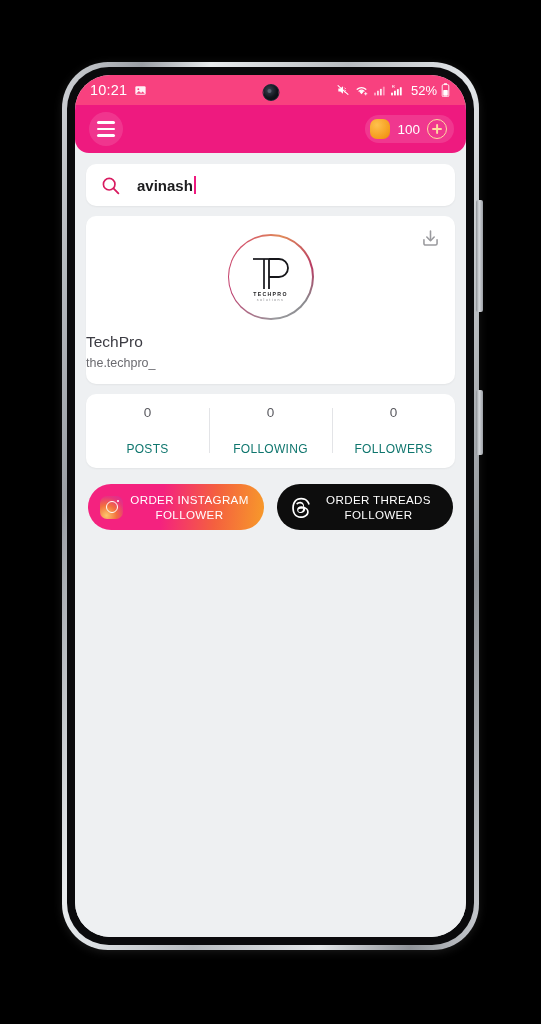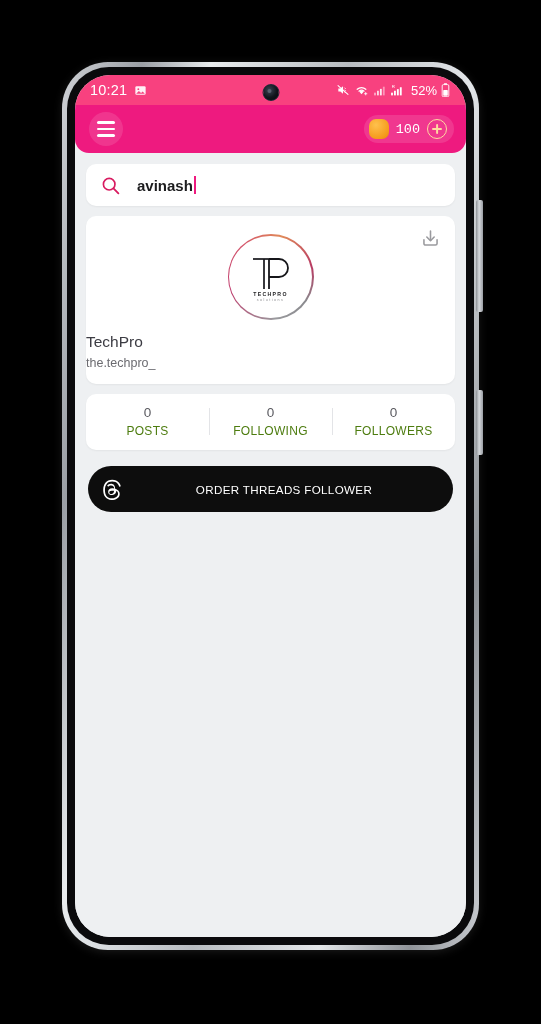--- a/index.html
+++ b/index.html
@@ -63,21 +63,21 @@
   .sb-left-icons { margin-left: 7px; display: flex; align-items: center; }
   .sb-spacer { flex: 1; }
   .sb-right { display: flex; align-items: center; gap: 4px; }
   .sb-batt { font-size: 13px; font-weight: 500; margin-left: 4px; }
   .ico { display: inline-block; line-height: 0; }
 
   
   .appbar {
     position: relative; height: 48px; background: #ee1a7f;
     border-bottom-left-radius: 14px; border-bottom-right-radius: 14px;
-    display: flex; align-items: center; padding: 0 12px 0 14px; font-family: Liberation Mono, monospace;
+    display: flex; align-items: center; padding: 0 12px 0 14px;
   }
   .hamburger {
     width: 34px; height: 34px; border-radius: 50%;
     background: rgba(255,255,255,0.12);
     display: flex; flex-direction: column; align-items: center; justify-content: center; gap: 4px;
     cursor: pointer;
   }
   .hamburger span { display: block; width: 18px; height: 2.4px; background: #fff; border-radius: 2px; }
   .ab-spacer { flex: 1; }
   .credits {
@@ -141,21 +141,21 @@
   .stats-card {
     margin-top: 10px; background: #fff; border-radius: 10px;
     display: flex; padding: 11px 0 12px 0;
     box-shadow: 0 1px 2px rgba(0,0,0,0.05);
   }
   .stat { flex: 1; text-align: center; position: relative; }
   .stat + .stat::before {
     content:""; position:absolute; left:0; top:3px; bottom:3px; width:1px; background:#e3e4e7;
   }
   .stat-value { font-size: 13.5px; color: #5a5a60; }
-  .stat-label { font-size: 12px; color: #4d7c0f; margin-top: 4px; letter-spacing: .3px; }
+  .stat-label { font-size: 12px; color: #0f766e; margin-top: 22px; letter-spacing: .3px; }
 
   .actions { margin-top: 16px; display: flex; gap: 13px; padding: 0 2px; }
   .action-btn {
     flex: 1; height: 46px; border-radius: 26px;
     display: flex; align-items: center; padding: 0 10px;
     cursor: pointer; border: none;
   }
   .btn-instagram { background: linear-gradient(95deg,#f4227f 0%,#f4227f 42%,#f4603f 72%,#f79a2a 100%); }
   .btn-threads { background: #0d0d0d; }
   .action-icon { width: 27px; height: 27px; flex: 0 0 27px; display:flex; align-items:center; justify-content:center; }
@@ -313,20 +313,26 @@
           <div class="stat-value">0</div>
           <div class="stat-label">FOLLOWING</div>
         </div>
         <div class="stat">
           <div class="stat-value">0</div>
           <div class="stat-label">FOLLOWERS</div>
         </div>
       </div>
 
       <div class="actions">
+        <button class="action-btn btn-instagram">
+          <span class="action-icon">
+            <span class="ig-glyph"></span>
+          </span>
+          <span class="action-label">ORDER INSTAGRAM FOLLOWER</span>
+        </button>
         <button class="action-btn btn-threads">
           <span class="action-icon">
             <svg width="21" height="21" viewBox="0 0 24 24">
               <path d="M16.6 11.2c-.15-.07-.3-.14-.46-.2-.27-4.9-2.95-5.5-4.7-5.5-1.9 0-3.5.8-4.5 2.3l1.5 1c.74-1.1 1.9-1.35 3-1.35 1.25 0 2.2.37 2.8 1.1.43.53.72 1.26.86 2.18a10.4 10.4 0 00-2.35-.14c-2.86.17-4.7 1.84-4.58 4.17.06 1.18.65 2.2 1.66 2.86.85.56 1.95.83 3.09.77 1.5-.08 2.68-.65 3.5-1.7.62-.79 1.02-1.82 1.2-3.12.73.44 1.27 1.02 1.57 1.72.51 1.19.54 3.15-1.05 4.74-1.4 1.39-3.07 2-5.6 2.02-2.8-.02-4.92-.92-6.3-2.67C5.2 17.7 4.53 15.45 4.5 12.5c.03-2.95.7-5.2 2-6.87C7.87 3.88 10 2.98 12.8 2.96c2.82.02 5 .92 6.45 2.68.71.86 1.25 1.95 1.6 3.22l1.8-.48c-.43-1.57-1.1-2.92-2.02-4.03C18.8 2.1 16.1.98 12.8.96h-.01C9.5.98 6.82 2.1 5 4.37 3.38 6.39 2.54 9.2 2.5 12.49v.02c.04 3.29.88 6.1 2.5 8.12 1.82 2.27 4.5 3.39 7.79 3.41h.01c2.93-.02 5-.79 6.7-2.48 2.23-2.22 2.16-5 1.43-6.71-.53-1.22-1.53-2.22-2.9-2.9zm-4.5 5.9c-1.26.07-2.57-.5-2.63-1.72-.05-.9.64-1.9 2.71-2.02.24-.01.47-.02.7-.02.75 0 1.46.07 2.1.21-.24 2.98-1.64 3.49-2.88 3.55z" fill="#fff"></path>
             </svg>
           </span>
           <span class="action-label">ORDER THREADS FOLLOWER</span>
         </button>
       </div>
 

